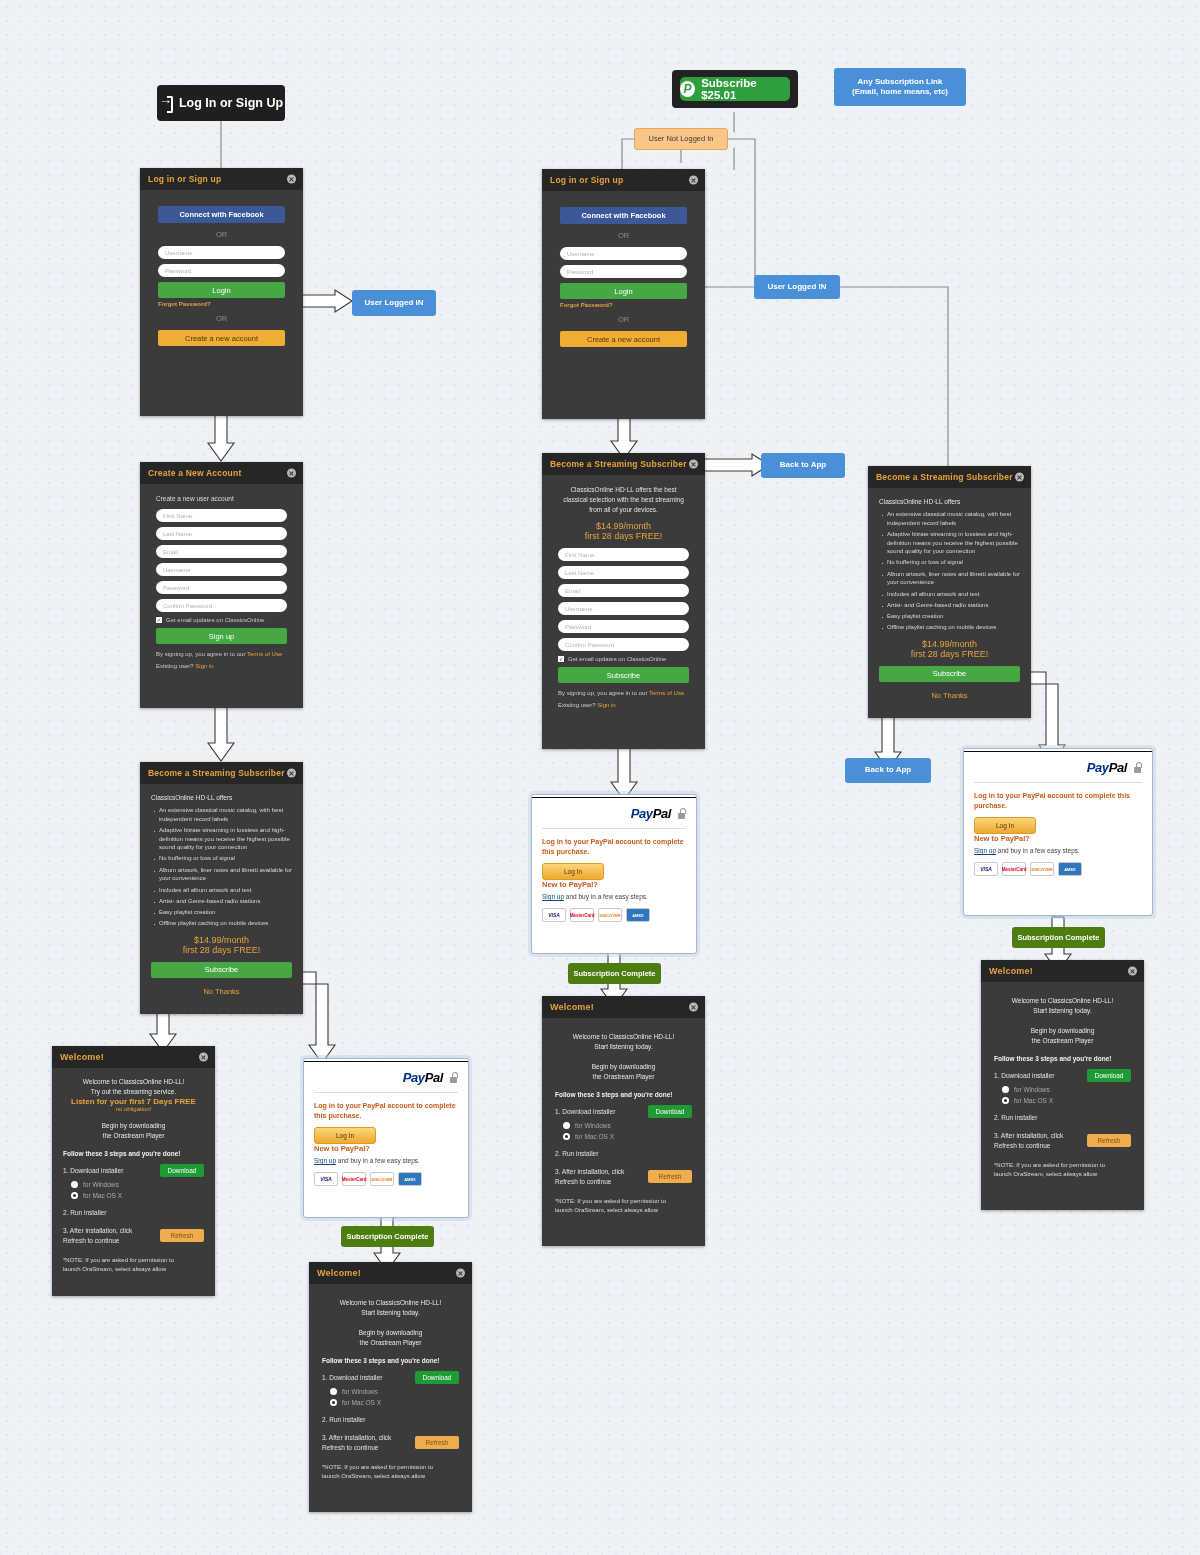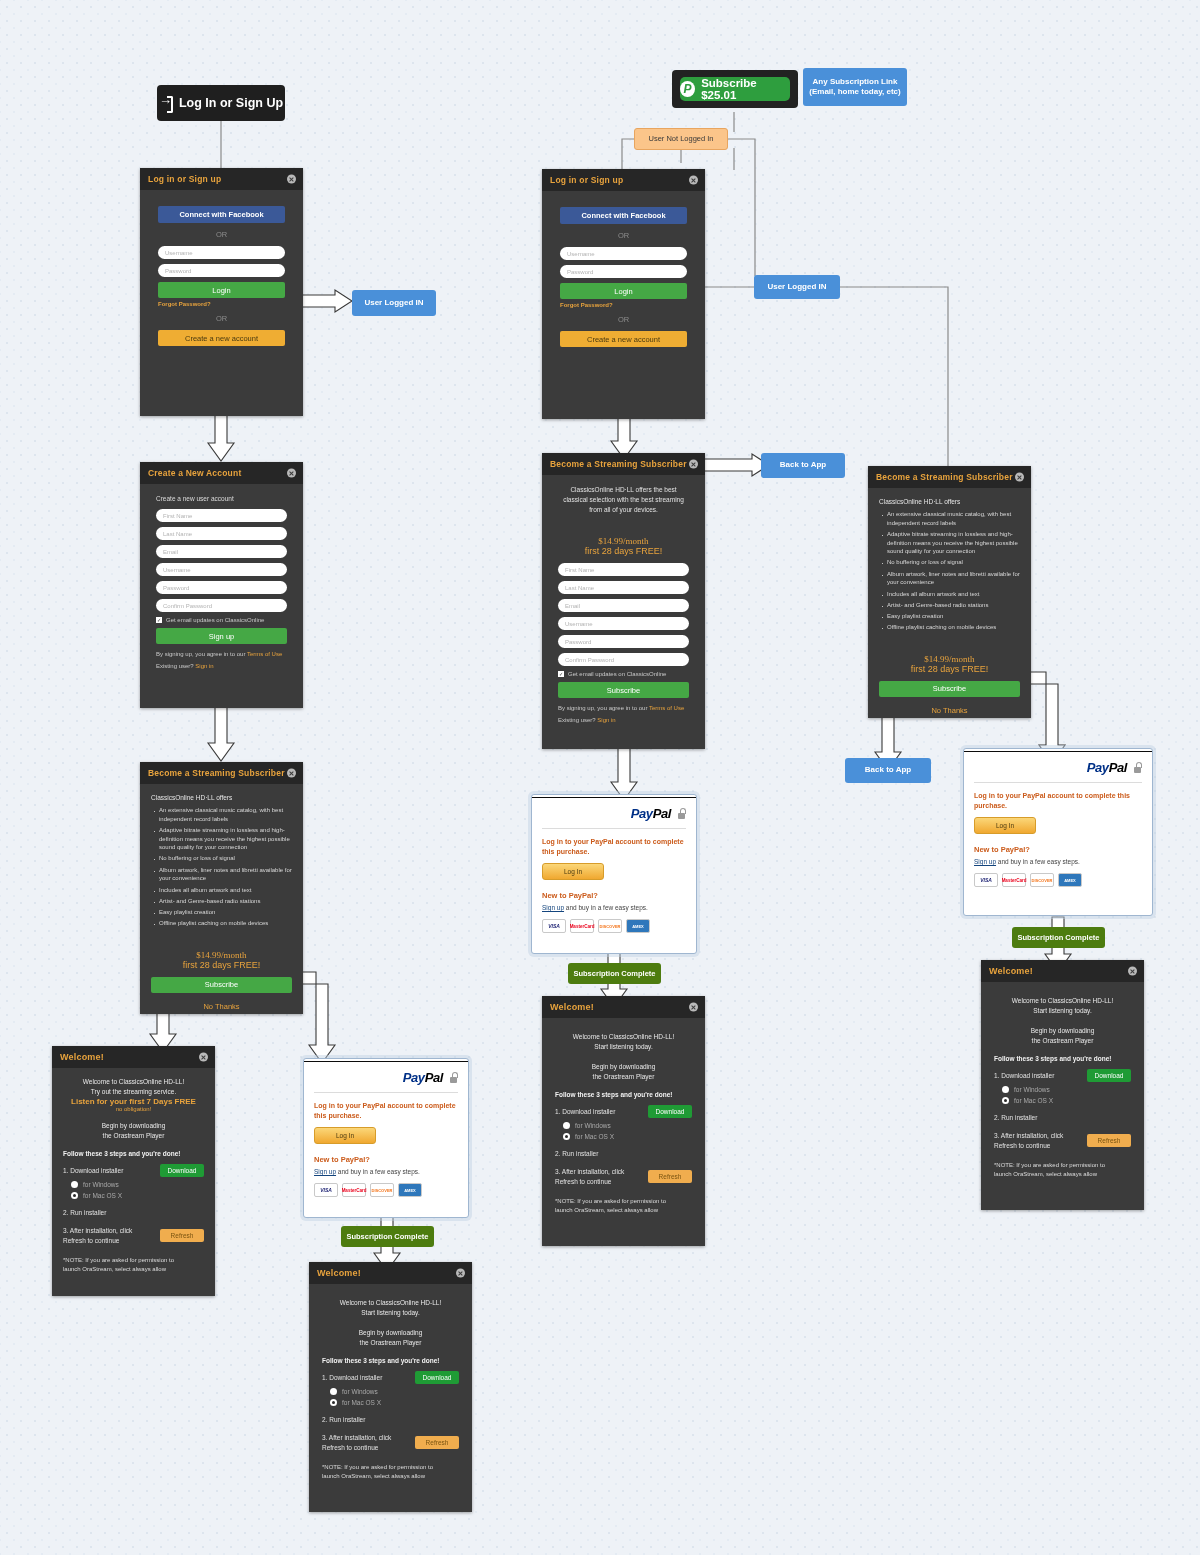--- a/index.html
+++ b/index.html
@@ -47,21 +47,21 @@
   .linkamber { color:#e8a33d; }
   .smallnote { color:#c9c9c9; font-size:6px; margin-top:6px; line-height:1.5; }
   .forgot { color:#e8a33d; font-size:6px; font-weight:bold; margin-top:3px; }
   .chkrow { display:flex; align-items:center; gap:4px; color:#c9c9c9; font-size:6px; margin:3px 0 5px; }
   .chkbox { width:6px; height:6px; background:#fff; color:#333; font-size:5px; line-height:6px; text-align:center; }
 
   .offers-title { color:#e6e6e6; font-size:6.5px; margin-bottom:5px; }
   ul.offers { list-style:none; color:#d8d8d8; font-size:6px; line-height:1.45; }
   ul.offers li { position:relative; padding-left:8px; margin-bottom:2.5px; }
   ul.offers li:before { content:"·"; position:absolute; left:2px; top:-1px; font-size:9px; }
-  .price { color:#e8a33d; font-size:9px; text-align:center; margin-top:22px;font-family:Liberation Serif, serif; }
+  .price { color:#e8a33d; font-size:9px; text-align:center; margin-top:7px; }
   .price2 { color:#e8a33d; font-size:9px; text-align:center; margin-bottom:7px; }
   .nothanks { color:#e8a33d; font-size:7.5px; text-align:center; margin-top:9px; }
   .subsblurb { color:#e2e2e2; font-size:6.5px; text-align:center; line-height:1.5; }
 
   
   .wtxt  { color:#e9e9e9; font-size:6.5px; text-align:center; line-height:1.55; }
   .wbig  { color:#e8a33d; font-size:8px; text-align:center; font-weight:bold; }
   .wsub  { color:#e8a33d; font-size:6px; text-align:center; }
   .wsteps{ color:#f2f2f2; font-size:6.5px; font-weight:bold; margin:9px 0 7px; }
   .steprow { display:flex; align-items:center; justify-content:space-between; }
@@ -86,21 +86,21 @@
   .pplock:before { content:""; position:absolute; left:1px; bottom:0; width:7px; height:6px;
                    background:#9a9a9a; border-radius:1px; }
   .pplock:after { content:""; position:absolute; left:2.5px; top:0; width:4px; height:5px;
                   border:1.5px solid #9a9a9a; border-bottom:none; border-radius:3px 3px 0 0; }
   .ppdiv { height:1px; background:#dcdcdc; margin:0 10px; }
   .ppbody { padding:8px 10px 10px; }
   .pplead { color:#cb5b1b; font-size:7px; font-weight:bold; line-height:1.45; }
   .ppbtn { margin-top:6px; width:62px; text-align:center; font-size:6.5px; color:#4a3a10;
            padding:4px 0; border:1px solid #d79c2a; border-radius:3px;
            background:linear-gradient(#fbd779,#f0a830); }
-  .ppnew { color:#cb5b1b; font-size:7.5px; font-weight:bold; margin-top:11px; }
+  .ppnew { color:#cb5b1b; font-size:7.5px; font-weight:bold; }
   .ppsign { font-size:6.5px; color:#444; margin-top:4px; }
   .ppsign u { color:#14457e; }
   .ppcards { display:flex; gap:4px; margin-top:8px; }
   .cc { width:24px; height:14px; border-radius:2px; font-size:5px; font-weight:bold;
         display:flex; align-items:center; justify-content:center; border:1px solid #c9c9c9; }
   .cc.visa { background:#fff; color:#1a1f71; font-style:italic; }
   .cc.mc   { background:#fff; color:#eb001b; font-size:4.5px; }
   .cc.disc { background:#fff; color:#f47216; font-size:4px; }
   .cc.amex { background:#2e77bb; color:#fff; font-size:4px; }
 
@@ -183,23 +183,23 @@
 </div>
 
 <div class="hdrbtn" style="left:672px; top:70px; width:126px; height:38px; background:#222;">
   <div style="background:#2e9e3e; border-radius:5px; width:110px; height:24px;
               display:flex; align-items:center; justify-content:center;">
     <span class="pbadge">P</span>
     <span style="color:#fff; font-weight:bold; font-size:11.5px;">Subscribe $25.01</span>
   </div>
 </div>
 
-<div class="chip blue" style="left:803px; top:68px; width:104px; height:38px; flex-direction:column;">
+<div class="chip blue" style="left:834px; top:68px; width:132px; height:38px; flex-direction:column;">
   <span>Any Subscription Link</span>
-  <span>(Email, home today, etc)</span>
+  <span>(Email, home means, etc)</span>
 </div>
 
 <div class="chip orange" style="left:634px; top:128px; width:94px; height:22px; font-size:7.5px;">User Not Logged In</div>
 
 <div class="chip blue" style="left:352px; top:290px; width:84px; height:26px;">User Logged IN</div>
 
 <div class="chip blue" style="left:754px; top:275px; width:86px; height:24px;">User Logged IN</div>
 
 <div class="chip blue" style="left:761px; top:453px; width:84px; height:25px;">Back to App</div>
 

